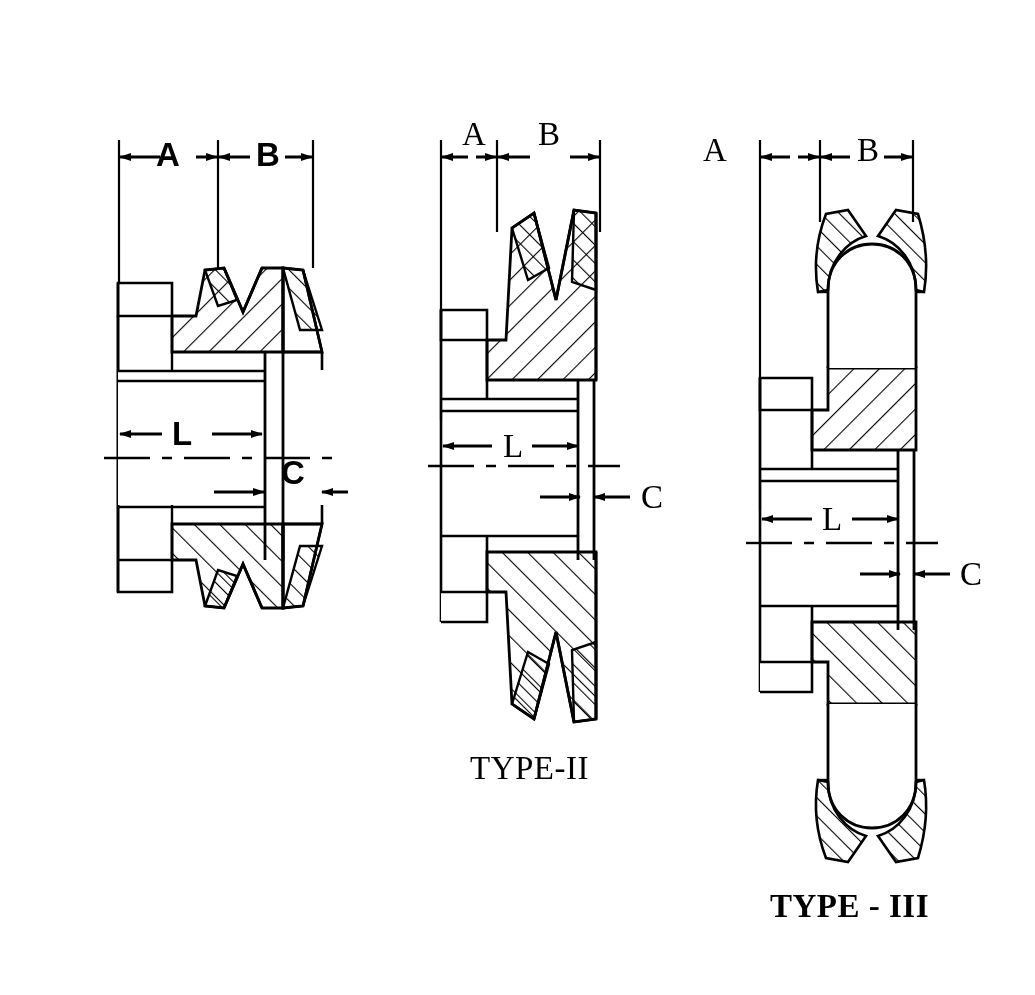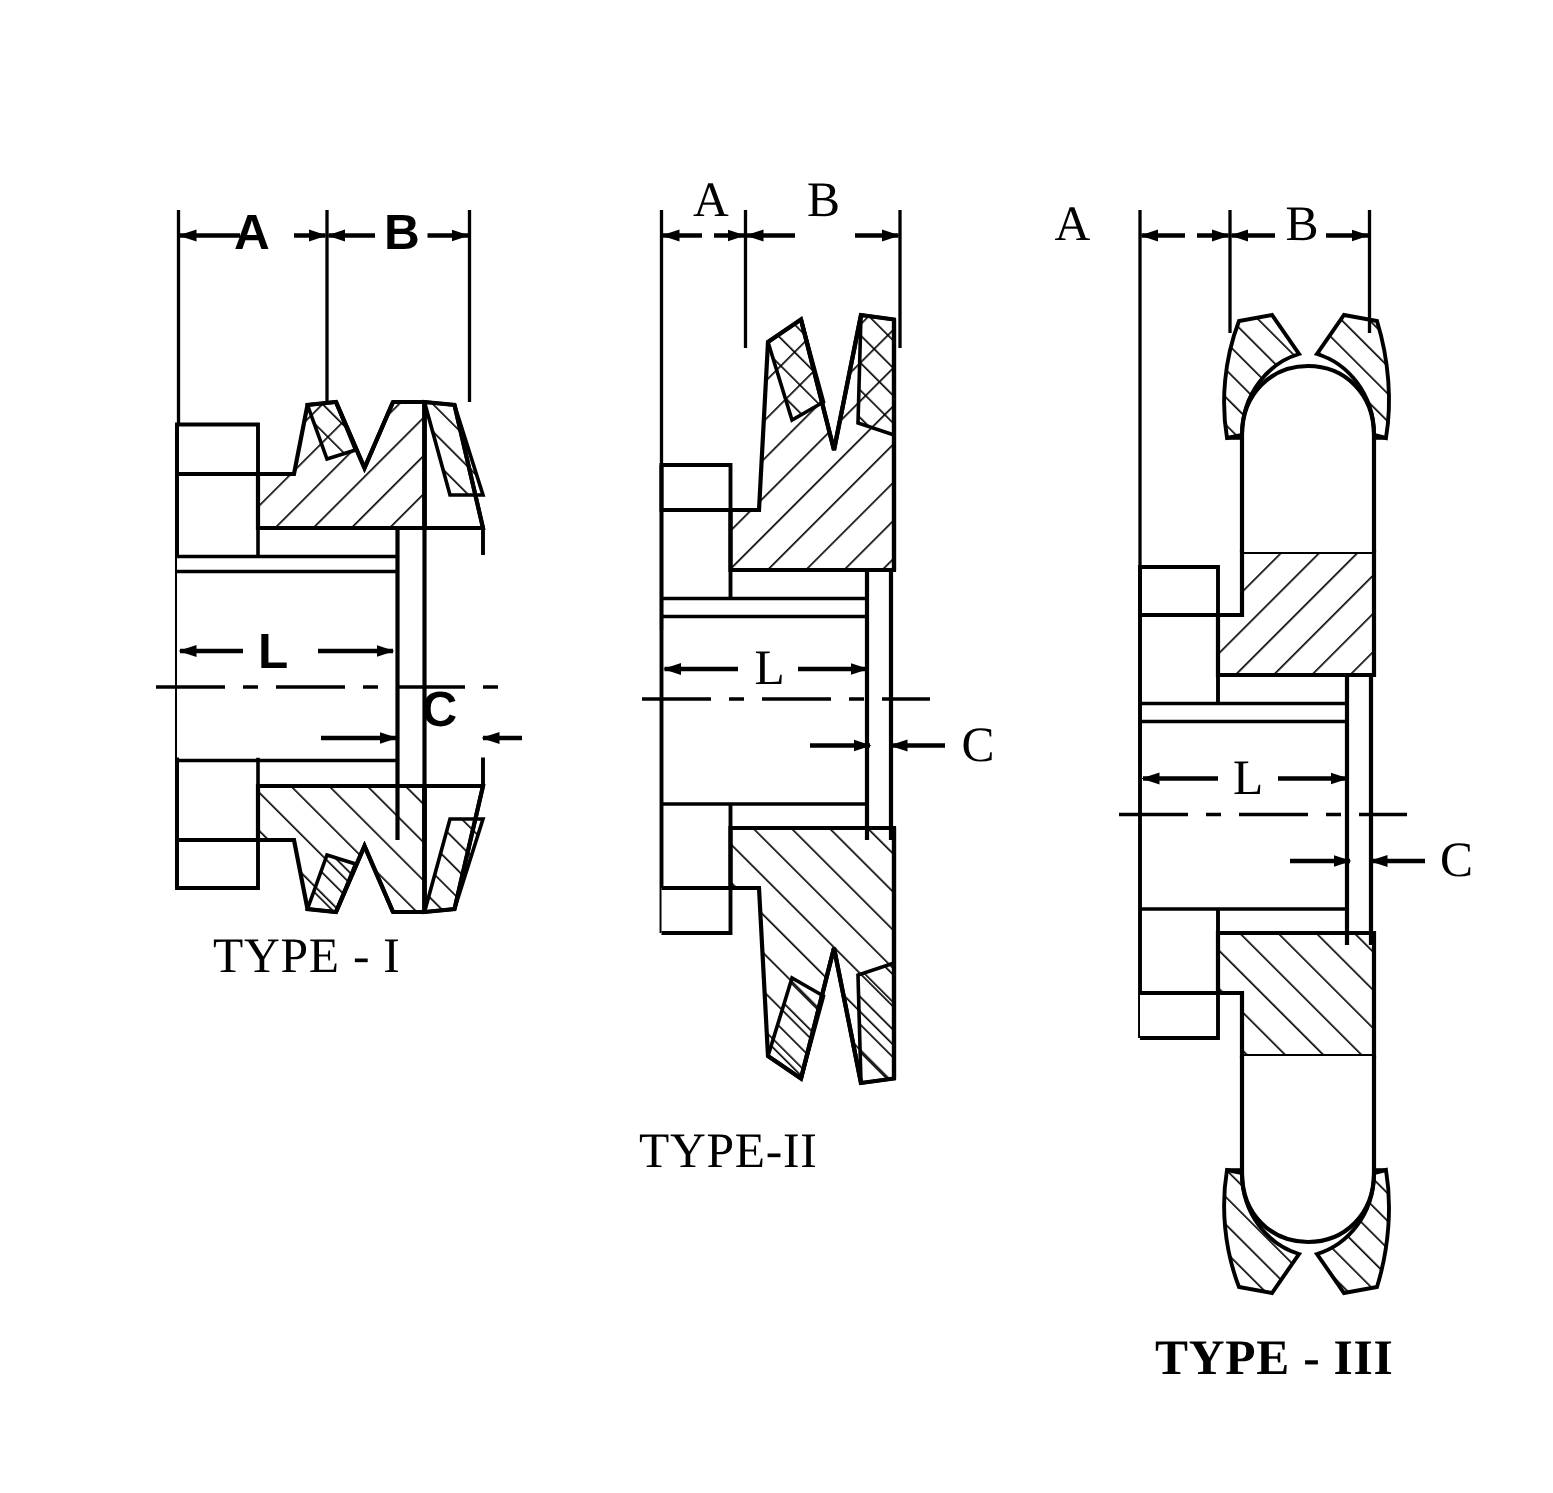--- a/index.html
+++ b/index.html
@@ -292,27 +292,26 @@
 
       </g>
 
     </g>
   </svg>
 
   <div class="lbl lbl-dim-sans" style="left:156px; top:138px;">A</div>
   <div class="lbl lbl-dim-sans" style="left:256px; top:138px;">B</div>
   <div class="lbl lbl-dim-sans" style="left:172px; top:417px;">L</div>
   <div class="lbl lbl-dim-sans" style="left:281px; top:456px;">C</div>
-  <div class="lbl lbl-title" style="left:142px; top:622px;">TYPE - I</div>
 
   <div class="lbl lbl-dim-serif" style="left:462px; top:118px;">A</div>
   <div class="lbl lbl-dim-serif" style="left:538px; top:118px;">B</div>
   <div class="lbl lbl-dim-serif" style="left:503px; top:430px;">L</div>
   <div class="lbl lbl-dim-serif" style="left:641px; top:481px;">C</div>
-  <div class="lbl lbl-title" style="left:426px; top:752px;">TYPE-II</div>
+  <div class="lbl lbl-title" style="left:470px; top:752px;">TYPE-II</div>
 
   <div class="lbl lbl-dim-serif" style="left:703px; top:134px;">A</div>
   <div class="lbl lbl-dim-serif" style="left:857px; top:134px;">B</div>
   <div class="lbl lbl-dim-serif" style="left:822px; top:503px;">L</div>
   <div class="lbl lbl-dim-serif" style="left:960px; top:558px;">C</div>
   <div class="lbl lbl-title" style="left:770px; top:890px;font-weight:bold;">TYPE - III</div>
 
 </div>
 
 </body></html>

